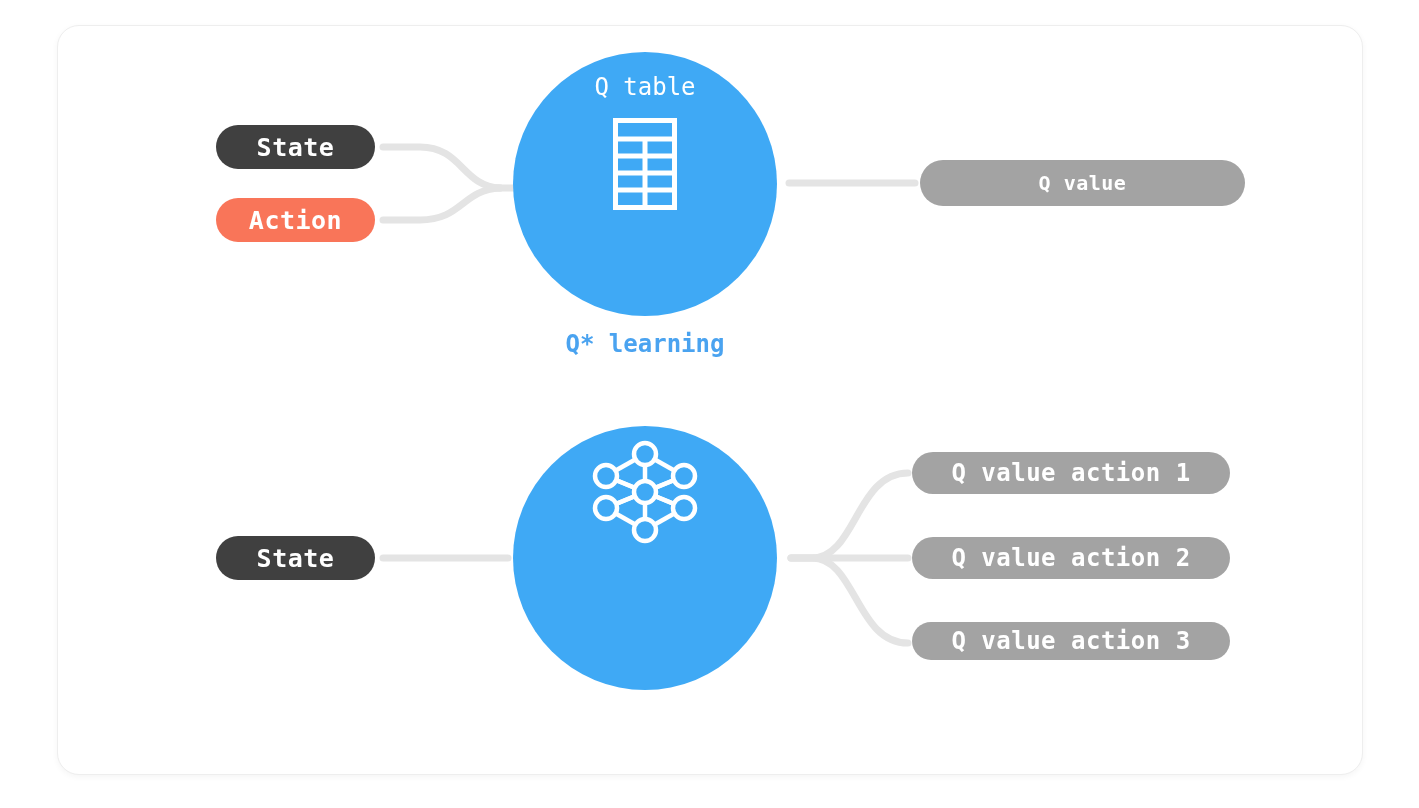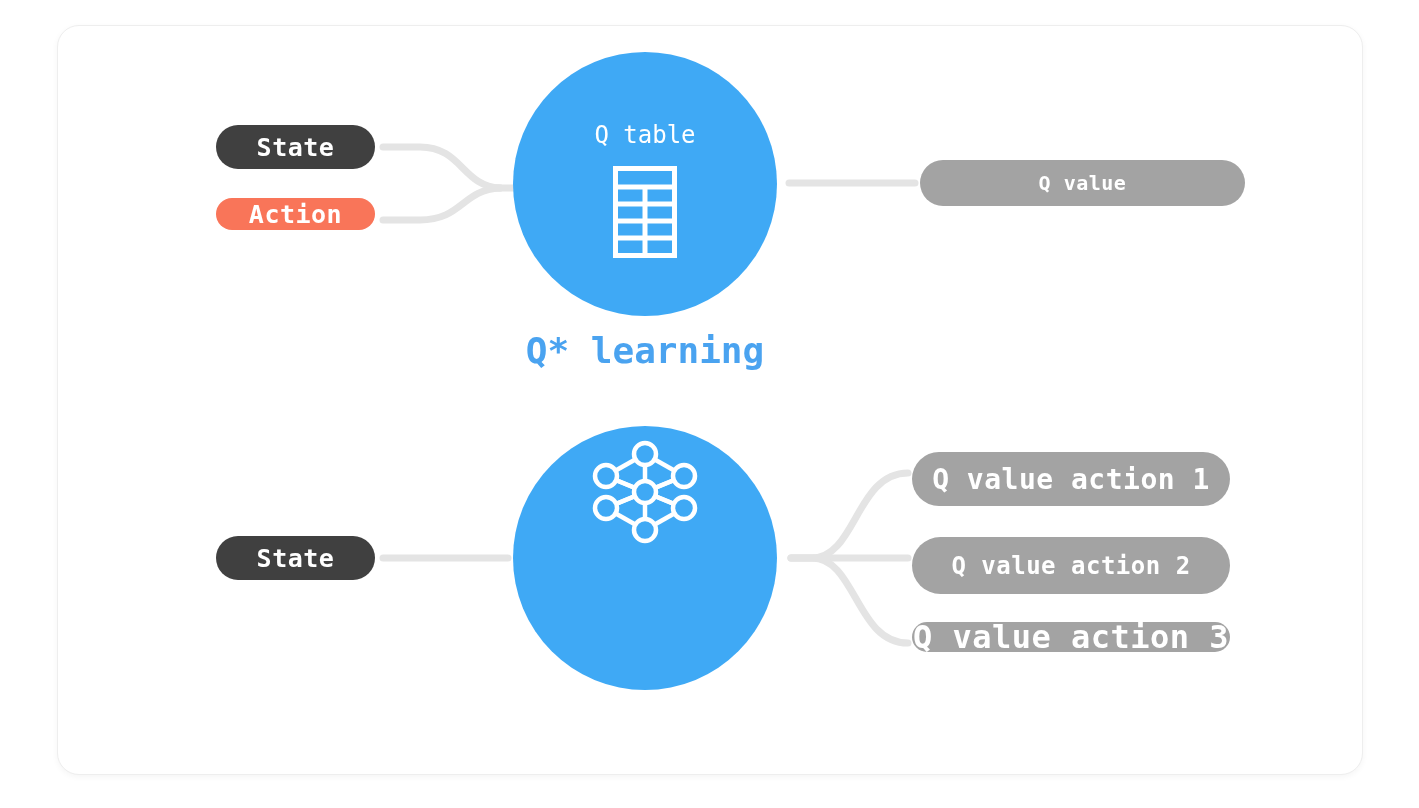--- a/index.html
+++ b/index.html
@@ -63,26 +63,26 @@
     font-weight: bold;
     letter-spacing: 0.5px;
     white-space: nowrap;
     box-sizing: border-box;
   }
   .pill-green  { background: #404040; }
   .pill-orange { background: #f97559; }
   .pill-gray   { background: #a3a3a3; }
 
   #pill-state-top   { left: 216px; top: 125px; width: 159px; height: 44px; font-size: 25px; }
-  #pill-action      { left: 216px; top: 198px; width: 159px; height: 32px; font-size: 25px; }
+  #pill-action      { left: 216px; top: 198px; width: 159px; height: 44px; font-size: 25px; }
   #pill-qvalue      { left: 920px; top: 160px; width: 325px; height: 46px; font-size: 20px; }
   #pill-state-bot   { left: 216px; top: 536px; width: 159px; height: 44px; font-size: 25px; }
-  #pill-qa1         { left: 912px; top: 452px; width: 318px; height: 54px; font-size: 28px; }
-  #pill-qa2         { left: 912px; top: 537px; width: 318px; height: 57px; font-size: 24px; }
-  #pill-qa3         { left: 912px; top: 622px; width: 318px; height: 30px; font-size: 32px; }
+  #pill-qa1         { left: 912px; top: 452px; width: 318px; height: 42px; font-size: 24px; }
+  #pill-qa2         { left: 912px; top: 537px; width: 318px; height: 42px; font-size: 24px; }
+  #pill-qa3         { left: 912px; top: 622px; width: 318px; height: 38px; font-size: 24px; }
 
   
   .circle {
     position: absolute;
     border-radius: 50%;
     background: #3fa9f5;
     display: flex;
     flex-direction: column;
     align-items: center;
   }
@@ -90,38 +90,38 @@
   #circle-dqn      { left: 513px; top: 426px; width: 264px; height: 264px; }
 
   .circle-title {
     color: #ffffff;
     font-family: "DejaVu Sans Mono", "Liberation Mono", monospace;
     font-size: 24px;
     line-height: 30px;
     text-align: center;
     white-space: pre;
   }
-  #circle-qtable .circle-title { margin-top: 68px; }
+  #circle-qtable .circle-title { margin-top: 20px; }
   #circle-dqn   .circle-title { margin-top: 42px; }
 
   .circle-icon {
     margin-top: 16px;
   }
   #circle-dqn .circle-icon { margin-top: 12px; }
 
   
   .caption {
     position: absolute;
     color: #4aa3f0;
     font-family: "DejaVu Sans Mono", "Liberation Mono", monospace;
     font-weight: bold;
     text-align: center;
     white-space: nowrap;
   }
-  #caption-q    { left: 445px; top: 330px; width: 400px; font-size: 36px; }
+  #caption-q    { left: 445px; top: 330px; width: 400px; font-size: 24px; }
   #caption-dq   { left: 445px; top: 703px; width: 400px; font-size: 30px; }
 </style>
 </head>
 <body>
 
 <div id="stage">
 
   <div class="card"></div>
 
   <svg id="links" viewBox="0 0 1419 808">

